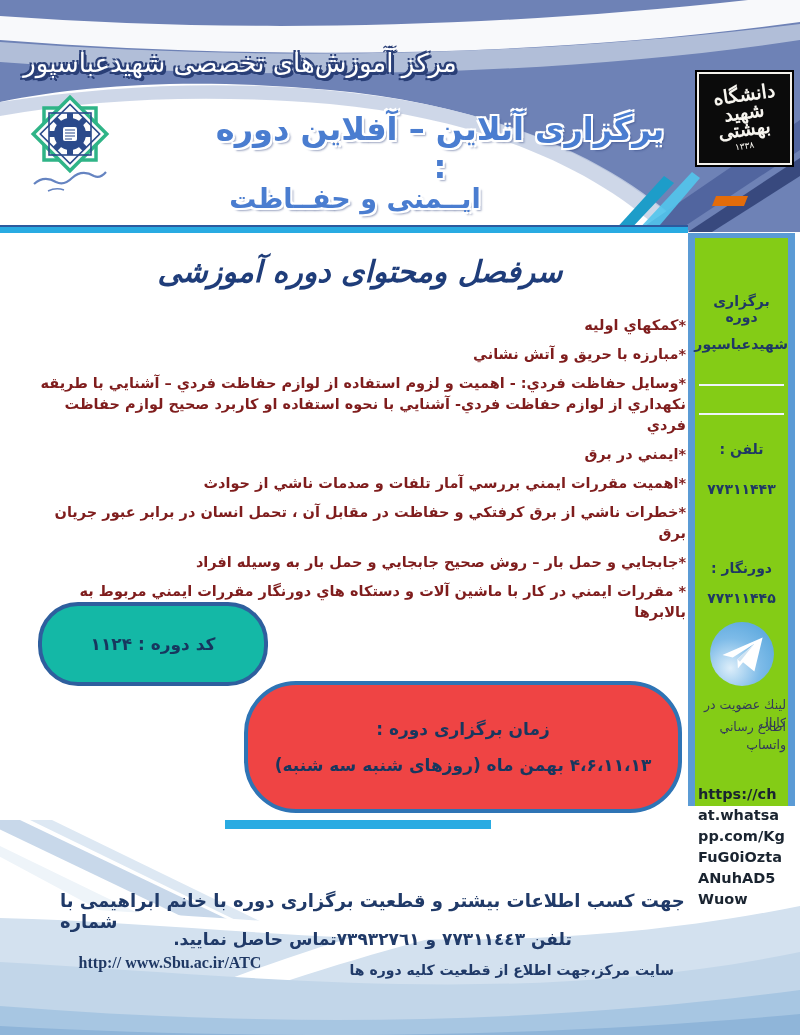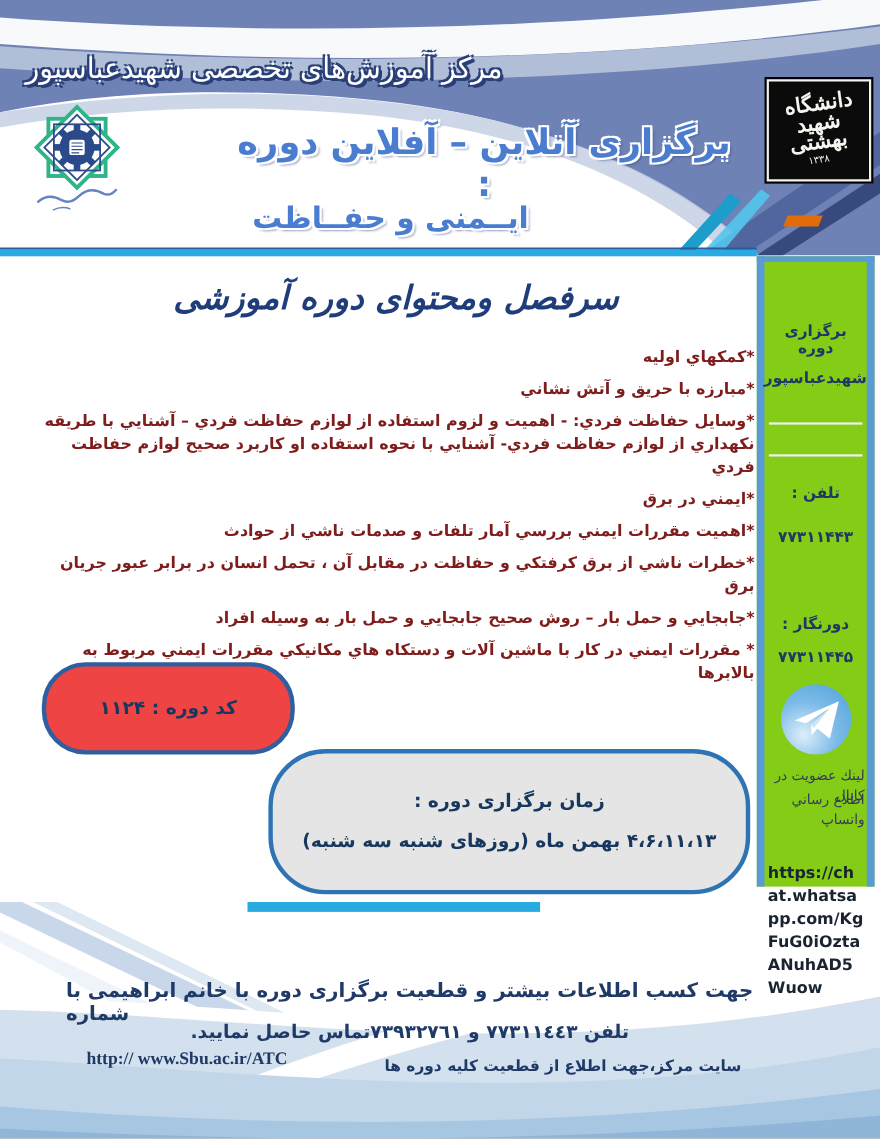--- a/index.html
+++ b/index.html
@@ -38,25 +38,25 @@
     color:#1a2430;font-weight:bold;font-size:14.5px;line-height:1.45;word-break:break-all;}
 
   
   .section-title{position:absolute;left:150px;top:254px;width:420px;text-align:center;direction:rtl;
     font-size:30px;font-weight:bold;font-style:italic;color:#1f3d7a;
     text-underline-offset:7px;}
   .topics{position:absolute;left:14px;top:315px;width:648px;direction:rtl;text-align:right;
     color:#7f1d1d;font-weight:bold;font-size:14.5px;line-height:21px;margin-left:24px;}
   .topics .t{margin-bottom:8px;}
 
-  .bubble{position:absolute;box-sizing:border-box;background:#ef4444;display:flex;flex-direction:column;
+  .bubble{position:absolute;box-sizing:border-box;background:#14b8a6;display:flex;flex-direction:column;
     align-items:center;justify-content:center;direction:rtl;color:#17375e;font-weight:bold;}
   .bubble.code{left:38px;top:602px;width:230px;height:84px;border:4px solid #2e5f9e;border-radius:40px;font-size:17px;}
   .bubble.schedule{left:244px;top:681px;width:438px;height:132px;border:4px solid #2e74b5;border-radius:52px;
-    font-size:17px;gap:16px;background:#e5e5e5;}
+    font-size:17px;gap:16px;background:#ef4444;}
   .cyan-bar{position:absolute;left:225px;top:820px;width:266px;height:9px;background:#29abe2;}
 
   
   .info1{position:absolute;left:60px;top:890px;width:625px;text-align:left;direction:rtl;
     font-size:18px;font-weight:bold;color:#203a68;}
   .info2{position:absolute;left:60px;top:929px;width:625px;text-align:center;direction:rtl;
     font-size:17px;font-weight:bold;color:#203a68;}
   .site-note{position:absolute;left:312px;top:962px;width:362px;text-align:right;direction:rtl;
     font-size:14px;font-weight:bold;color:#203a68;}
   .site-url{position:absolute;left:45px;top:954px;width:250px;direction:ltr;text-align:center;
@@ -173,21 +173,21 @@
   <div class="section-title">سرفصل ومحتوای دوره آموزشی</div>
 
   <div class="topics">
     <div class="t">*کمکهاي اوليه</div>
     <div class="t">*مبارزه با حريق و آتش نشاني</div>
     <div class="t">*وسايل حفاظت فردي: - اهميت و لزوم استفاده از لوازم حفاظت فردي – آشنايي با طريقه نكهداري از لوازم حفاظت فردي- آشنايي با نحوه استفاده او كاربرد صحيح لوازم حفاظت فردي</div>
     <div class="t">*ايمني در برق</div>
     <div class="t">*اهميت مقررات ايمني بررسي آمار تلفات و صدمات ناشي از حوادث</div>
     <div class="t">*خطرات ناشي از برق كرفتكي و حفاظت در مقابل آن ، تحمل انسان در برابر عبور جريان برق</div>
     <div class="t">*جابجايي و حمل بار – روش صحيح جابجايي و حمل بار به وسيله افراد</div>
-    <div class="t">* مقررات ايمني در كار با ماشين آلات و دستكاه هاي مكانيكي مقررات ايمني مربوط به بالابرها</div>
+    <div class="t">* مقررات ايمني در كار با ماشين آلات و دستكاه هاي دورنگار مقررات ايمني مربوط به بالابرها</div>
   </div>
 
   <div class="bubble code">
     <div>کد دوره : ۱۱۲۴</div>
   </div>
 
   <div class="bubble schedule">
     <div>زمان برگزاری دوره :</div>
     <div>۴،۶،۱۱،۱۳ بهمن ماه (روزهای شنبه سه شنبه)</div>
   </div>

